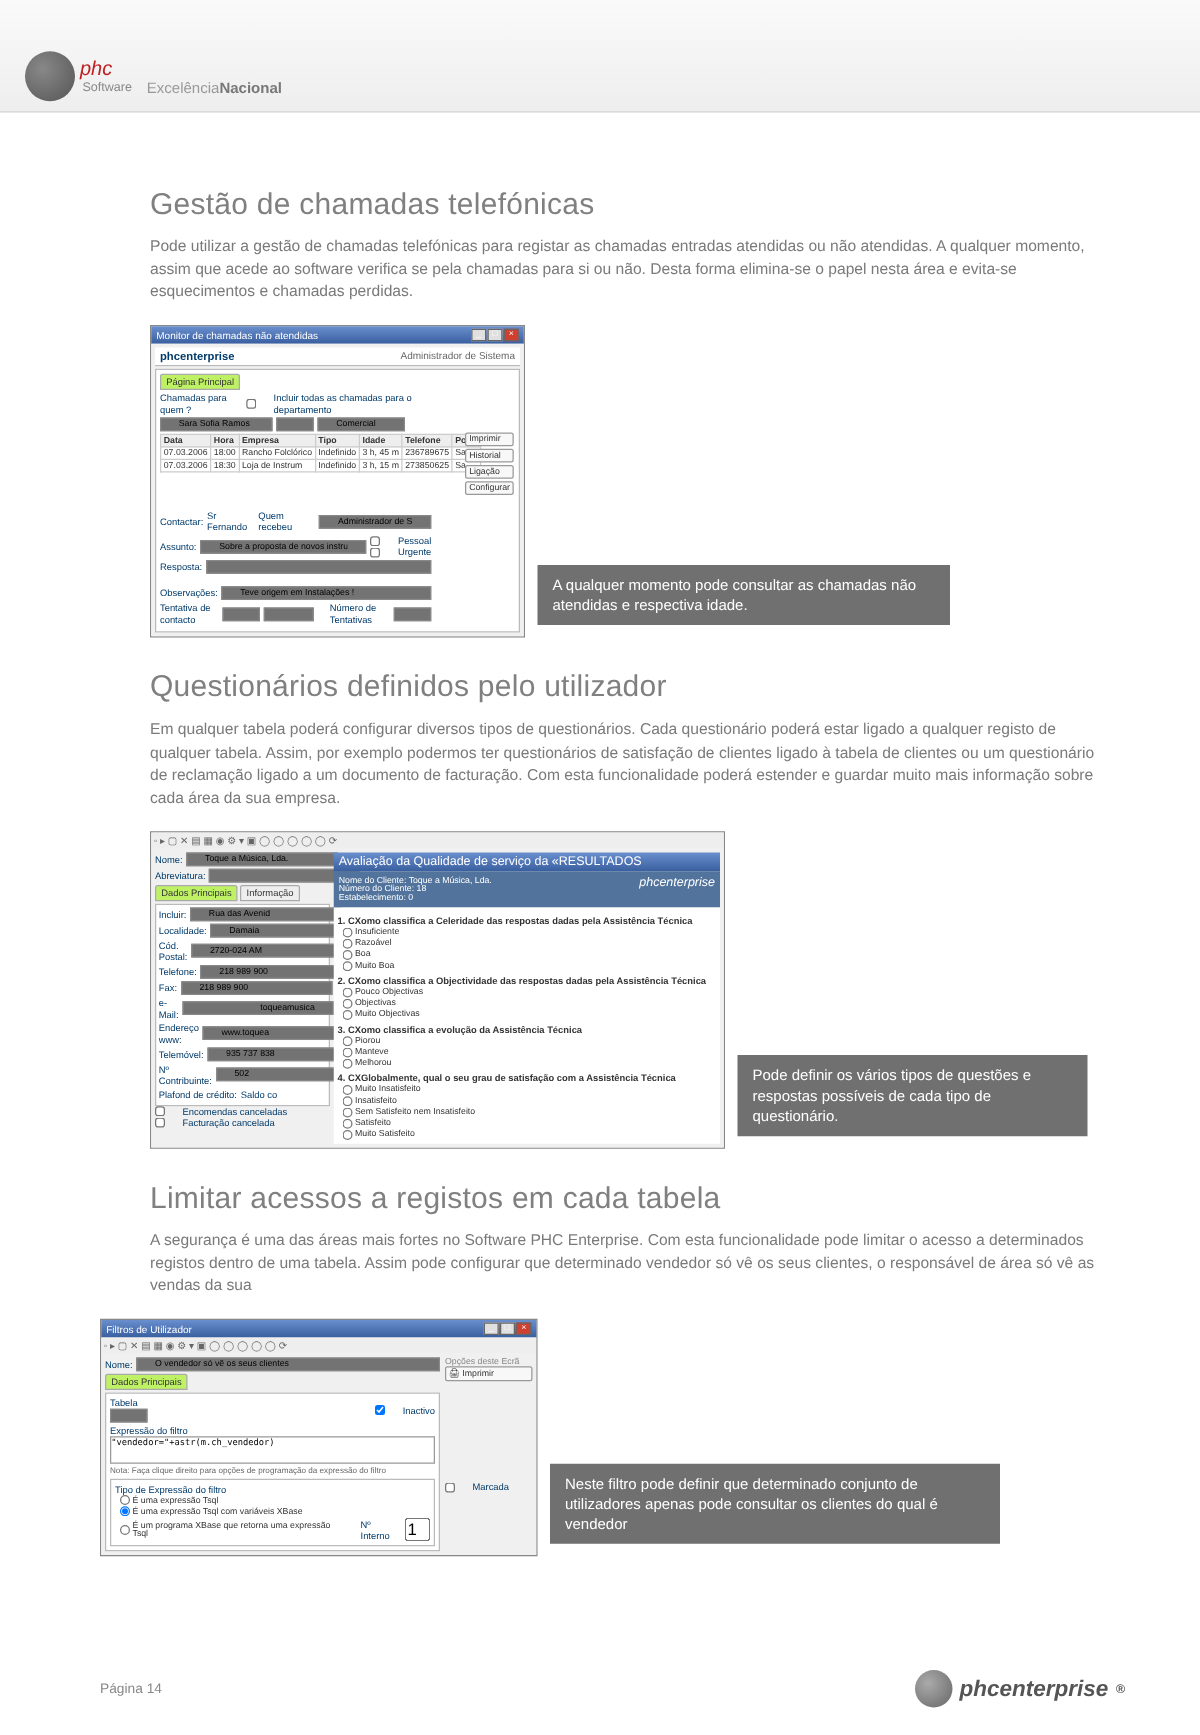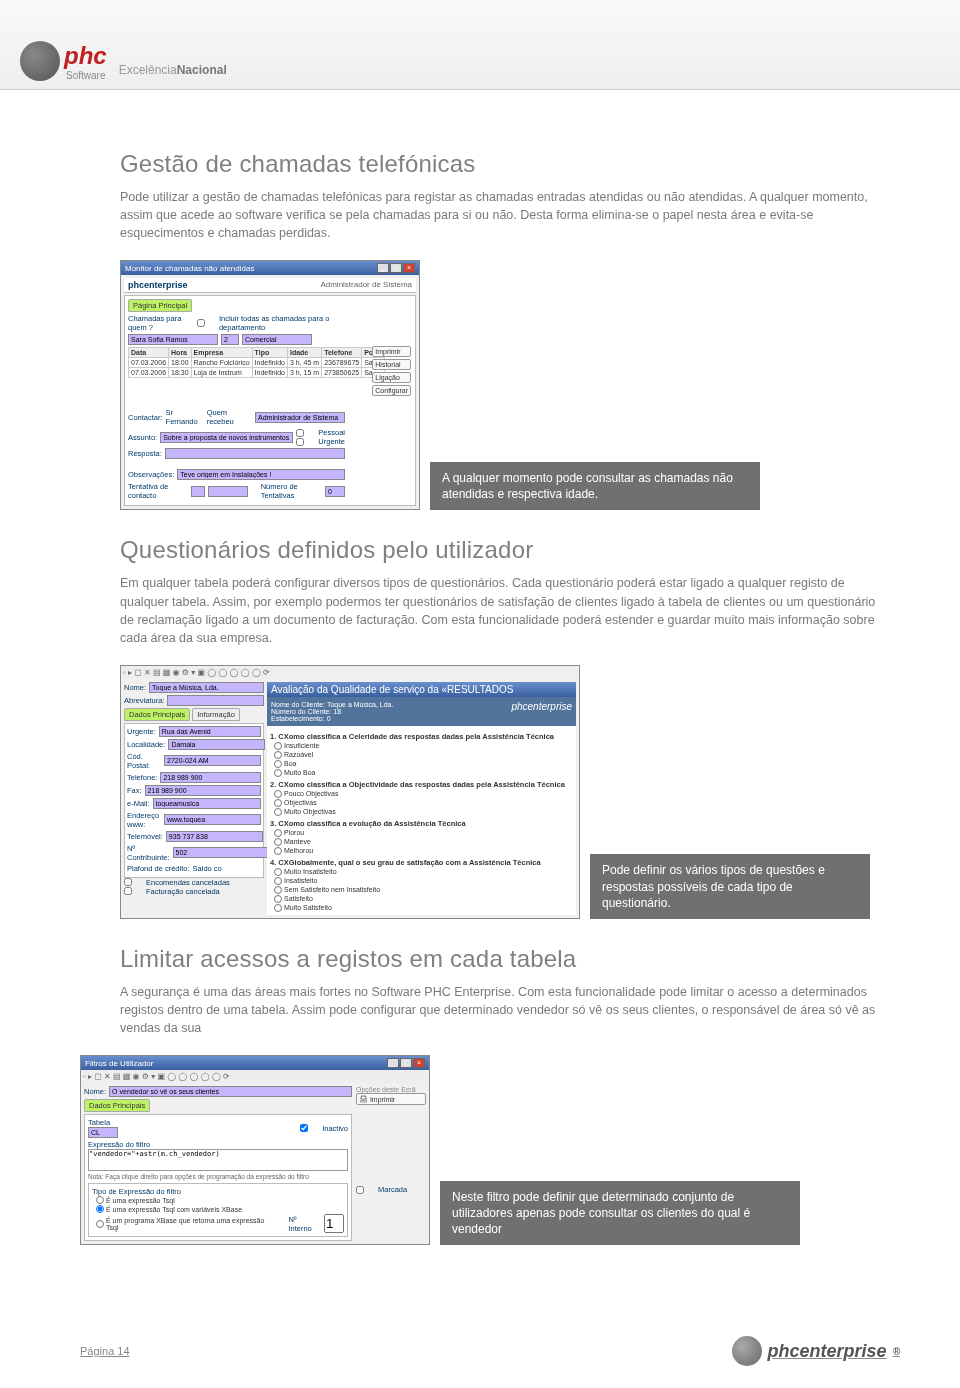--- a/index.html
+++ b/index.html
@@ -26,22 +26,22 @@
     align-items: center;
     gap: 4px;
   }
   .logo-circle {
     width: 40px;
     height: 40px;
     background: radial-gradient(circle at 35% 35%, #888, #555);
     border-radius: 50%;
   }
   .logo-text {
-    font-size: 24px;
-    font-weight: bold;
+    font-size: 16px;
+    font-weight: normal;
     font-style: italic;
     color: #c02020;
   }
   .logo-sub {
     font-size: 10px;
     color: #888;
     margin-left: 2px;
   }
   .tagline {
     font-size: 12px;
@@ -123,23 +123,23 @@
     background:#bef264;
     border:1px solid #aaa;
     padding:1px 4px;
     font-size:7.5px;
     border-radius:2px 2px 0 0;
   }
   .form-row { display:flex; align-items:center; gap:3px; font-size:7.5px; color:#003a6a; margin-bottom:2px; }
   .form-row input[type=text], .form-row select {
     border:1px solid #888;
     font-size:7px;
-    padding:0 2px;
+    padding:0 14px;
     height:11px;
-    background:#c4b5fd;
+    background:#737373;
   }
   .mini-table {
     width:100%;
     border-collapse:collapse;
     font-size:7px;
     background:#fff;
   }
   .mini-table th, .mini-table td {
     border:1px solid #ccc;
     padding:1px 2px;
@@ -159,35 +159,35 @@
     border-radius:2px;
   }
   .caption-box {
     background: #707070;
     color: #fff;
     font-size: 12px;
     padding: 8px 12px;
     line-height: 1.35;
     flex: 1;
     align-self: flex-end;
+    margin-bottom: 10px;
   }
   .caption-box.narrow { max-width: 330px; }
   label.chk { font-size:7.5px; display:flex; align-items:center; gap:14px; color:#003a6a; }
   .footer {
     position: absolute;
     bottom: 22px;
     left: 0;
     width: 100%;
     padding: 0 60px 0 80px;
     display: flex;
     justify-content: space-between;
     align-items: center;
     font-size: 11px;
     color: #888;
-    text-decoration: underline;
   }
   .footer-logo {
     display: flex;
     align-items: center;
     gap: 6px;
     font-style: italic;
     font-weight: bold;
     font-size: 18px;
     color: #555;
   }
@@ -362,42 +362,42 @@
           <div class="form-row">
               <span class="tight">Abreviatura:</span>
               <input type="text" style="flex: 1 1 0%;">
             </div>
           <div class="tab-strip">
             <div class="tab-chip">Dados Principais</div>
             <div class="tab-chip" style="background:#eee">Informação</div>
           </div>
           <div class="panel" style="padding:2px;">
             <div class="form-row">
-                <span class="tight">Urgente:</span>
+                <span class="tight">Incluir:</span>
                 <input type="text" style="flex: 1 1 0%;" value="Rua das Avenid">
               </div>
             <div class="form-row">
                 <span class="tight">Localidade:</span>
                 <input type="text" style="flex: 1 1 0%;" value="Damaia">
               </div>
             <div class="form-row">
                 <span class="tight">Cód. Postal:</span>
                 <input type="text" style="flex: 1 1 0%;" value="2720-024 AM">
               </div>
             <div class="form-row">
                 <span class="tight">Telefone:</span>
                 <input type="text" style="flex: 1 1 0%;" value="218 989 900">
               </div>
             <div class="form-row">
                 <span class="tight">Fax:</span>
                 <input type="text" style="flex: 1 1 0%;" value="218 989 900">
               </div>
             <div class="form-row">
                 <span class="tight">e-Mail:</span>
-                <input type="text" style="flex: 1 1 0%;" value="toqueamusica">
+                <input type="text" style="flex: 1 1 0%; text-align: right;" value="toqueamusica">
               </div>
             <div class="form-row">
                 <span class="tight">Endereço www:</span>
                 <input type="text" style="flex: 1 1 0%;" value="www.toquea">
               </div>
             <div class="form-row">
                 <span class="tight">Telemóvel:</span>
                 <input type="text" style="flex: 1 1 0%;" value="935 737 838">
               </div>
             <div class="form-row">

